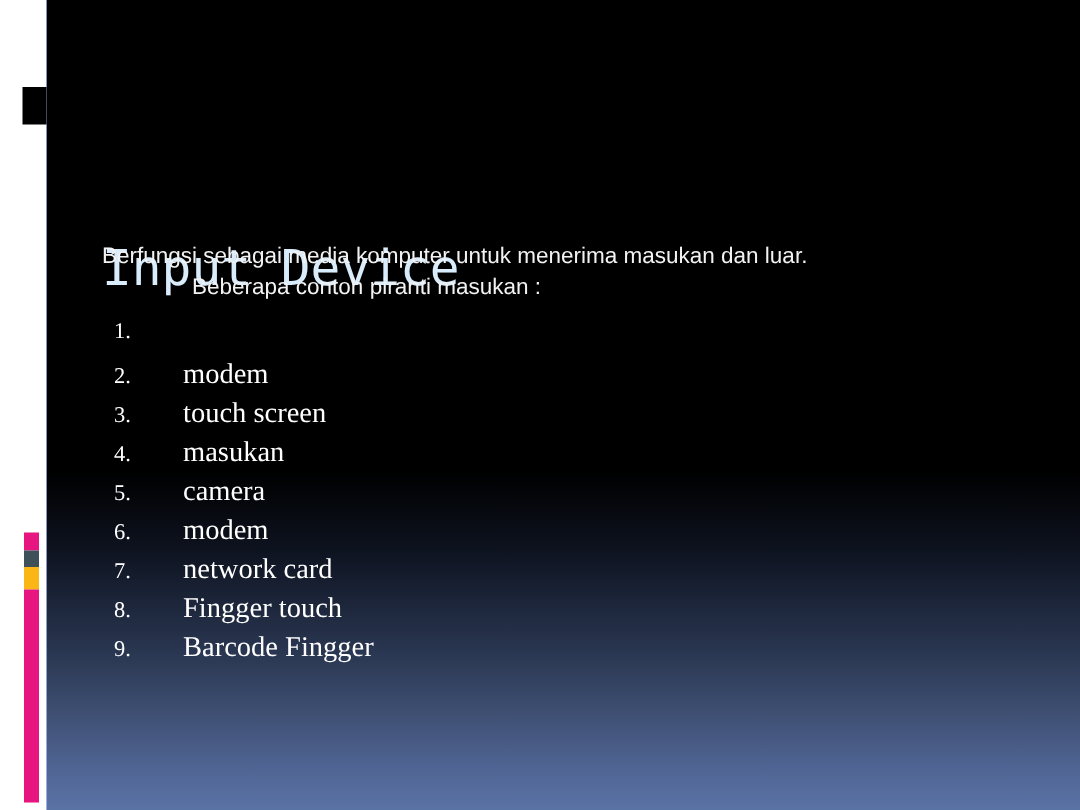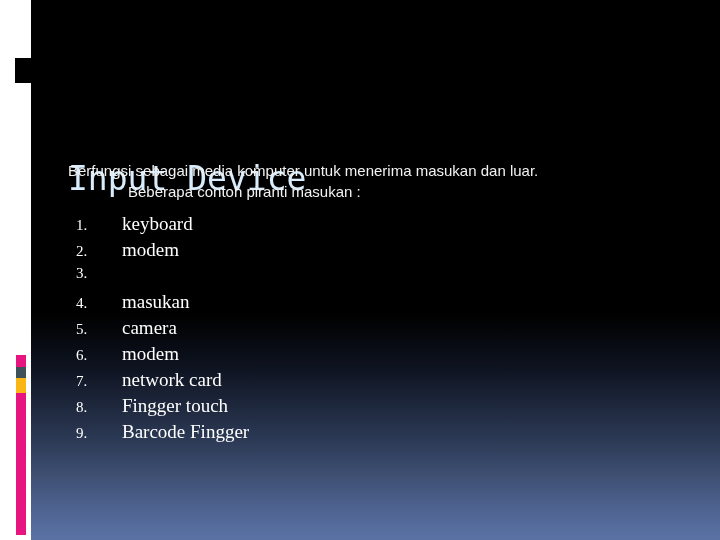--- a/index.html
+++ b/index.html
@@ -144,28 +144,28 @@
   </h1>
 
   <p class="body-text">
     <span class="body-line-1">Berfungsi sebagai media komputer untuk menerima masukan dan luar.</span>
     <span class="body-line-2">Beberapa contoh piranti masukan :</span>
   </p>
 
   <ul class="list">
     <li class="list-item">
       <span class="li-num">1.</span>
-      <span class="li-label">keyboard</span>
     </li>
     <li class="list-item">
       <span class="li-num">2.</span>
       <span class="li-label">modem</span>
     </li>
     <li class="list-item">
       <span class="li-num">3.</span>
+      <span class="li-label">touch screen</span>
     </li>
     <li class="list-item">
       <span class="li-num">4.</span>
       <span class="li-label">masukan</span>
     </li>
     <li class="list-item">
       <span class="li-num">5.</span>
       <span class="li-label">camera</span>
     </li>
     <li class="list-item">

